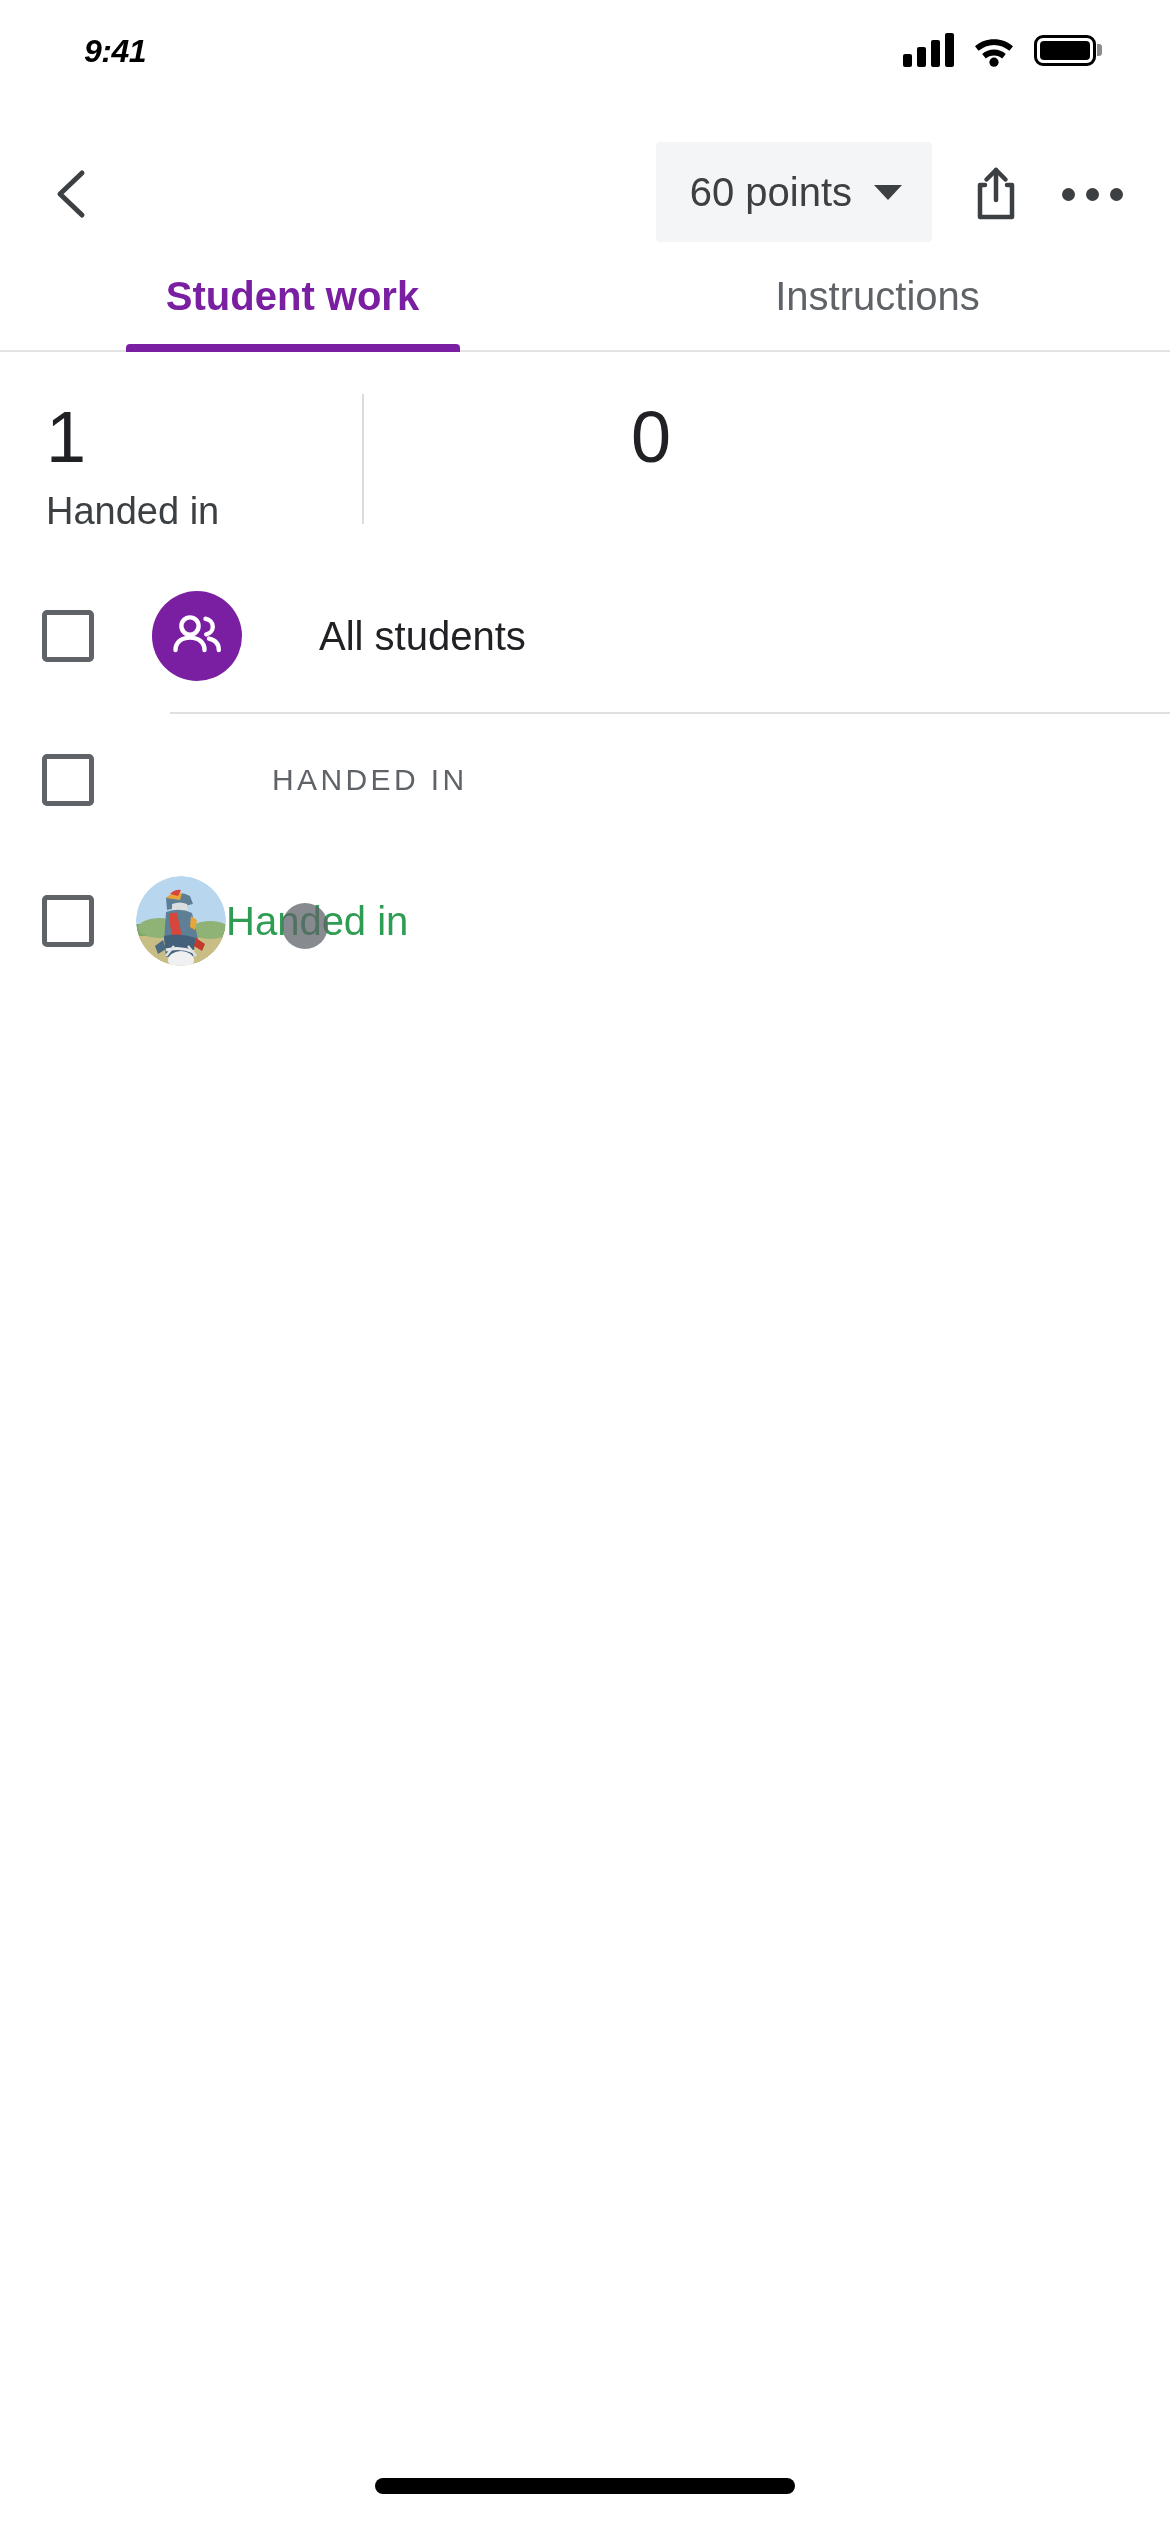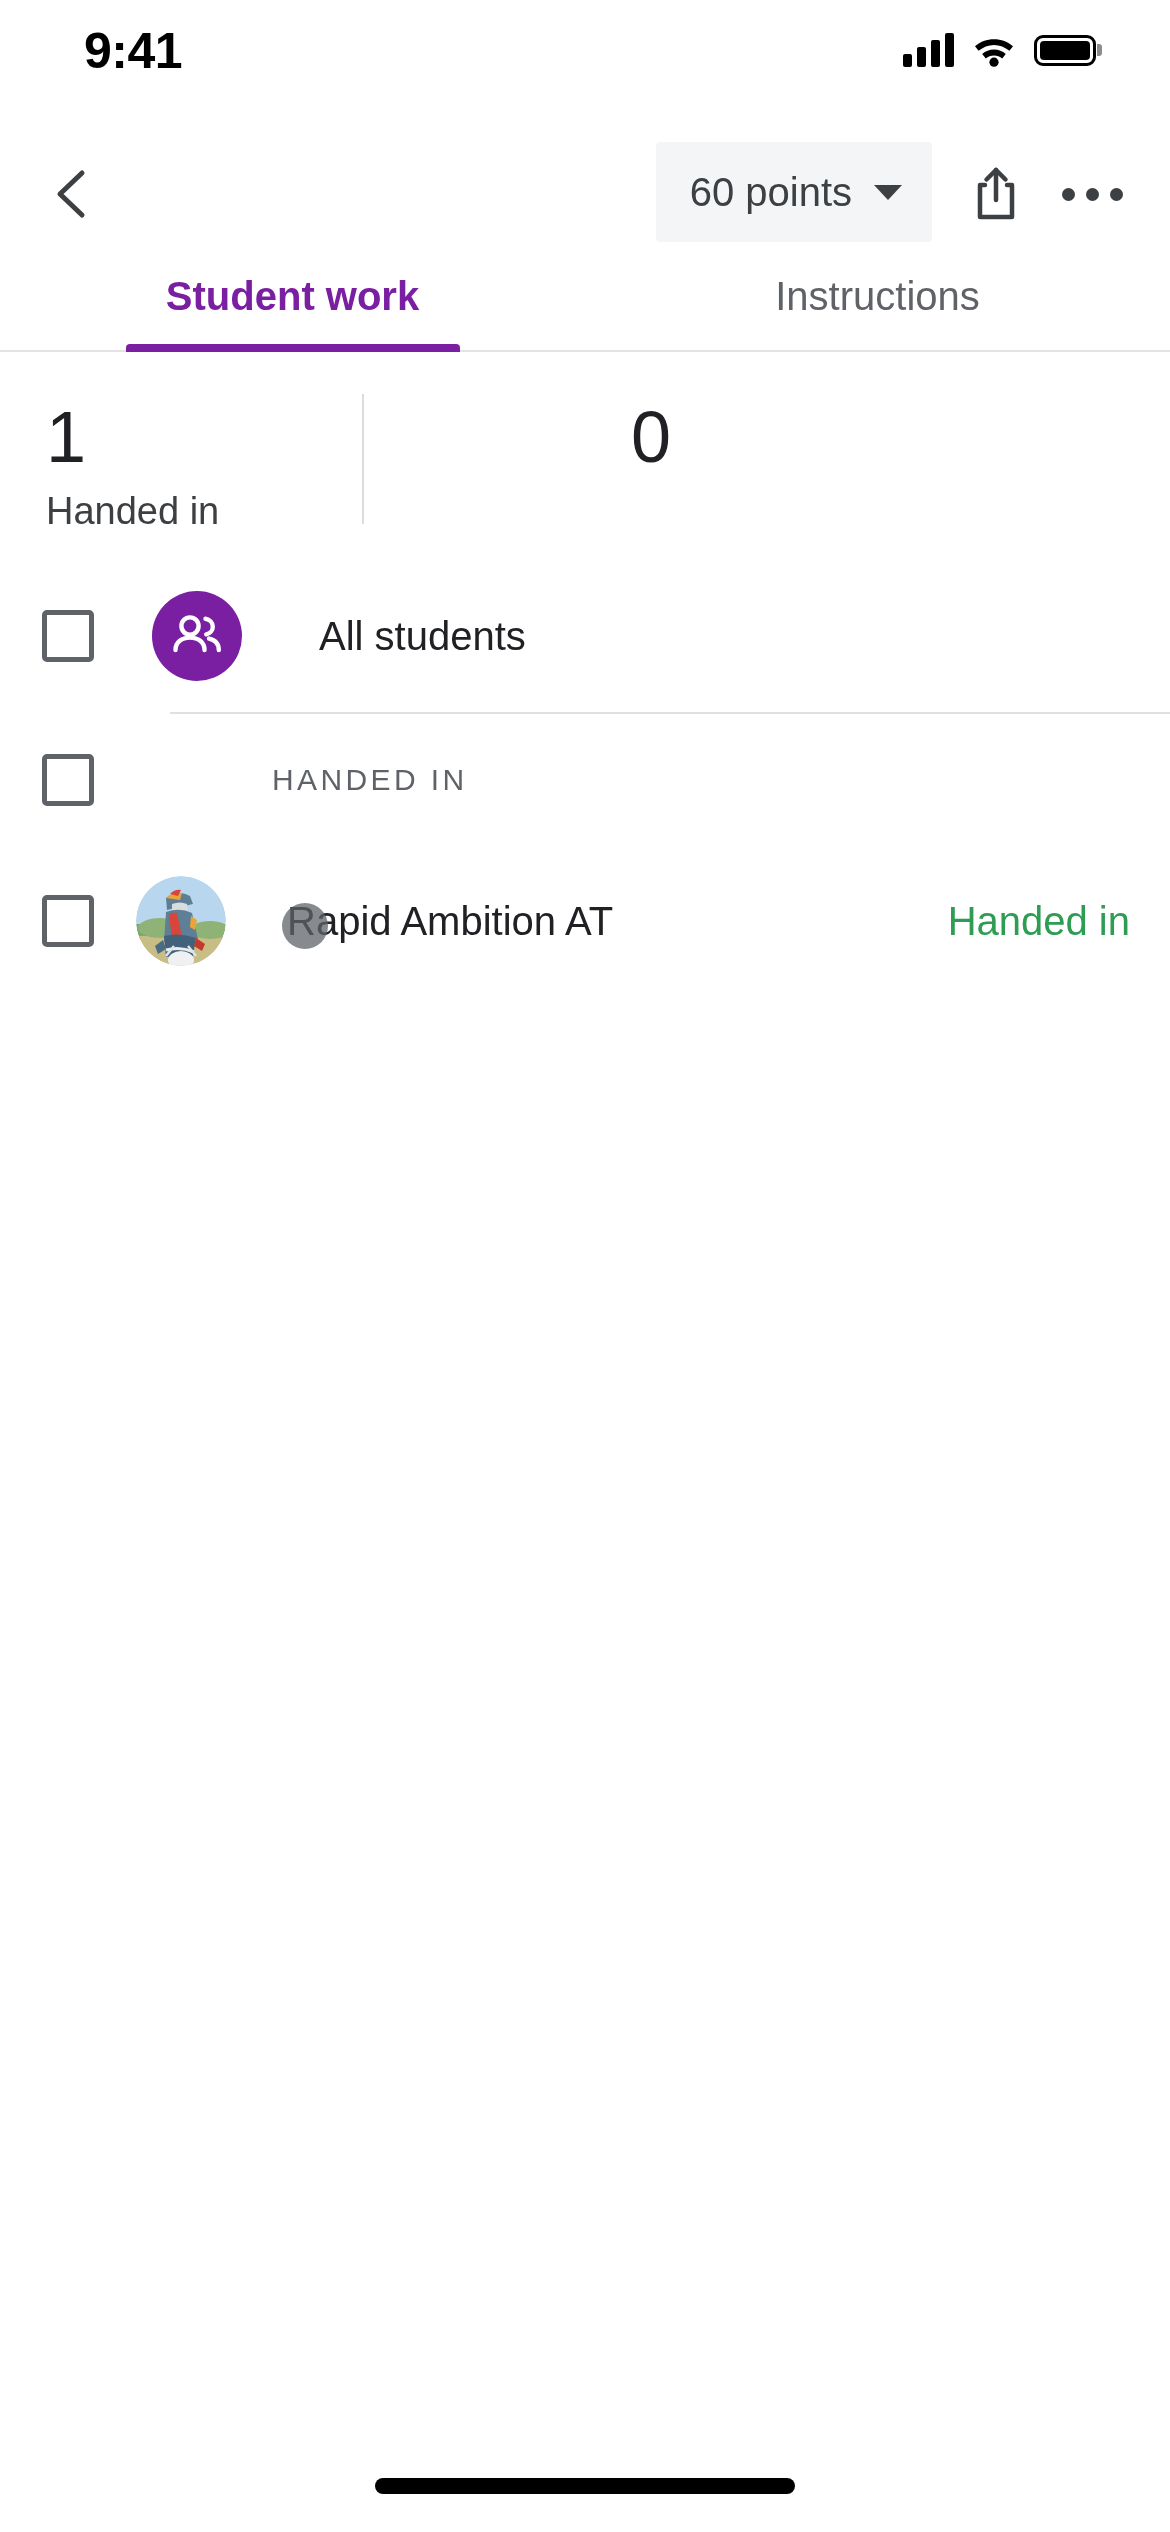--- a/index.html
+++ b/index.html
@@ -21,26 +21,27 @@
   
   .status-bar {
     height: 96px;
     flex: 0 0 96px;
     display: flex;
     align-items: center;
     justify-content: space-between;
     padding: 0 74px 0 84px;
   }
   .status-time {
-    font-size: 50px;
+    font-size: 32px;
     font-weight: bold;
     color: #000;
     letter-spacing: -0.5px;
     line-height: 1;
     padding-top: 6px;
+    font-style: italic;
   }
   .status-icons {
     display: flex;
     align-items: center;
     gap: 18px;
     padding-top: 4px;
   }
   .signal-bars { display: flex; align-items: flex-end; gap: 5px; height: 34px; }
   .signal-bars i { display: block; width: 9px; background: #000; border-radius: 2px; }
   .signal-bars i:nth-child(1) { height: 13px; }
@@ -406,21 +407,20 @@
             <path d="M55 40 l6 4 -2 10 -5 -3z" fill="#e8a53a"></path>
             <path d="M28 60 q16 -4 32 2 l-3 18 -27 1z" fill="#43617a"></path>
             <path d="M60 62 l9 6 -3 7 -8 -5z" fill="#c33a2c"></path>
             <path d="M27 64 l-8 6 3 8 8 -5z" fill="#4a6b82"></path>
             <ellipse cx="45" cy="84" rx="13" ry="9" fill="#eef0f2"></ellipse>
             <path d="M30 74 q14 -4 28 2" fill="none" stroke="#e9ecee" stroke-width="3"></path>
             <path d="M38 70 l-8 10 M52 70 l8 10" stroke="#dfe3e6" stroke-width="2.5" fill="none"></path>
           </g>
         </svg>
       </div>
-      <span class="row-name">Rapid Ambition AT</span>
       <span class="status-text">Handed in</span>
     </div>
 
     <div class="content-fill"></div>
   </div>
 
   <div class="tap-indicator" style="top: 902.594px; left: 282px;"></div>
 
   <div class="home-indicator-area">
     <div class="home-indicator"></div>

